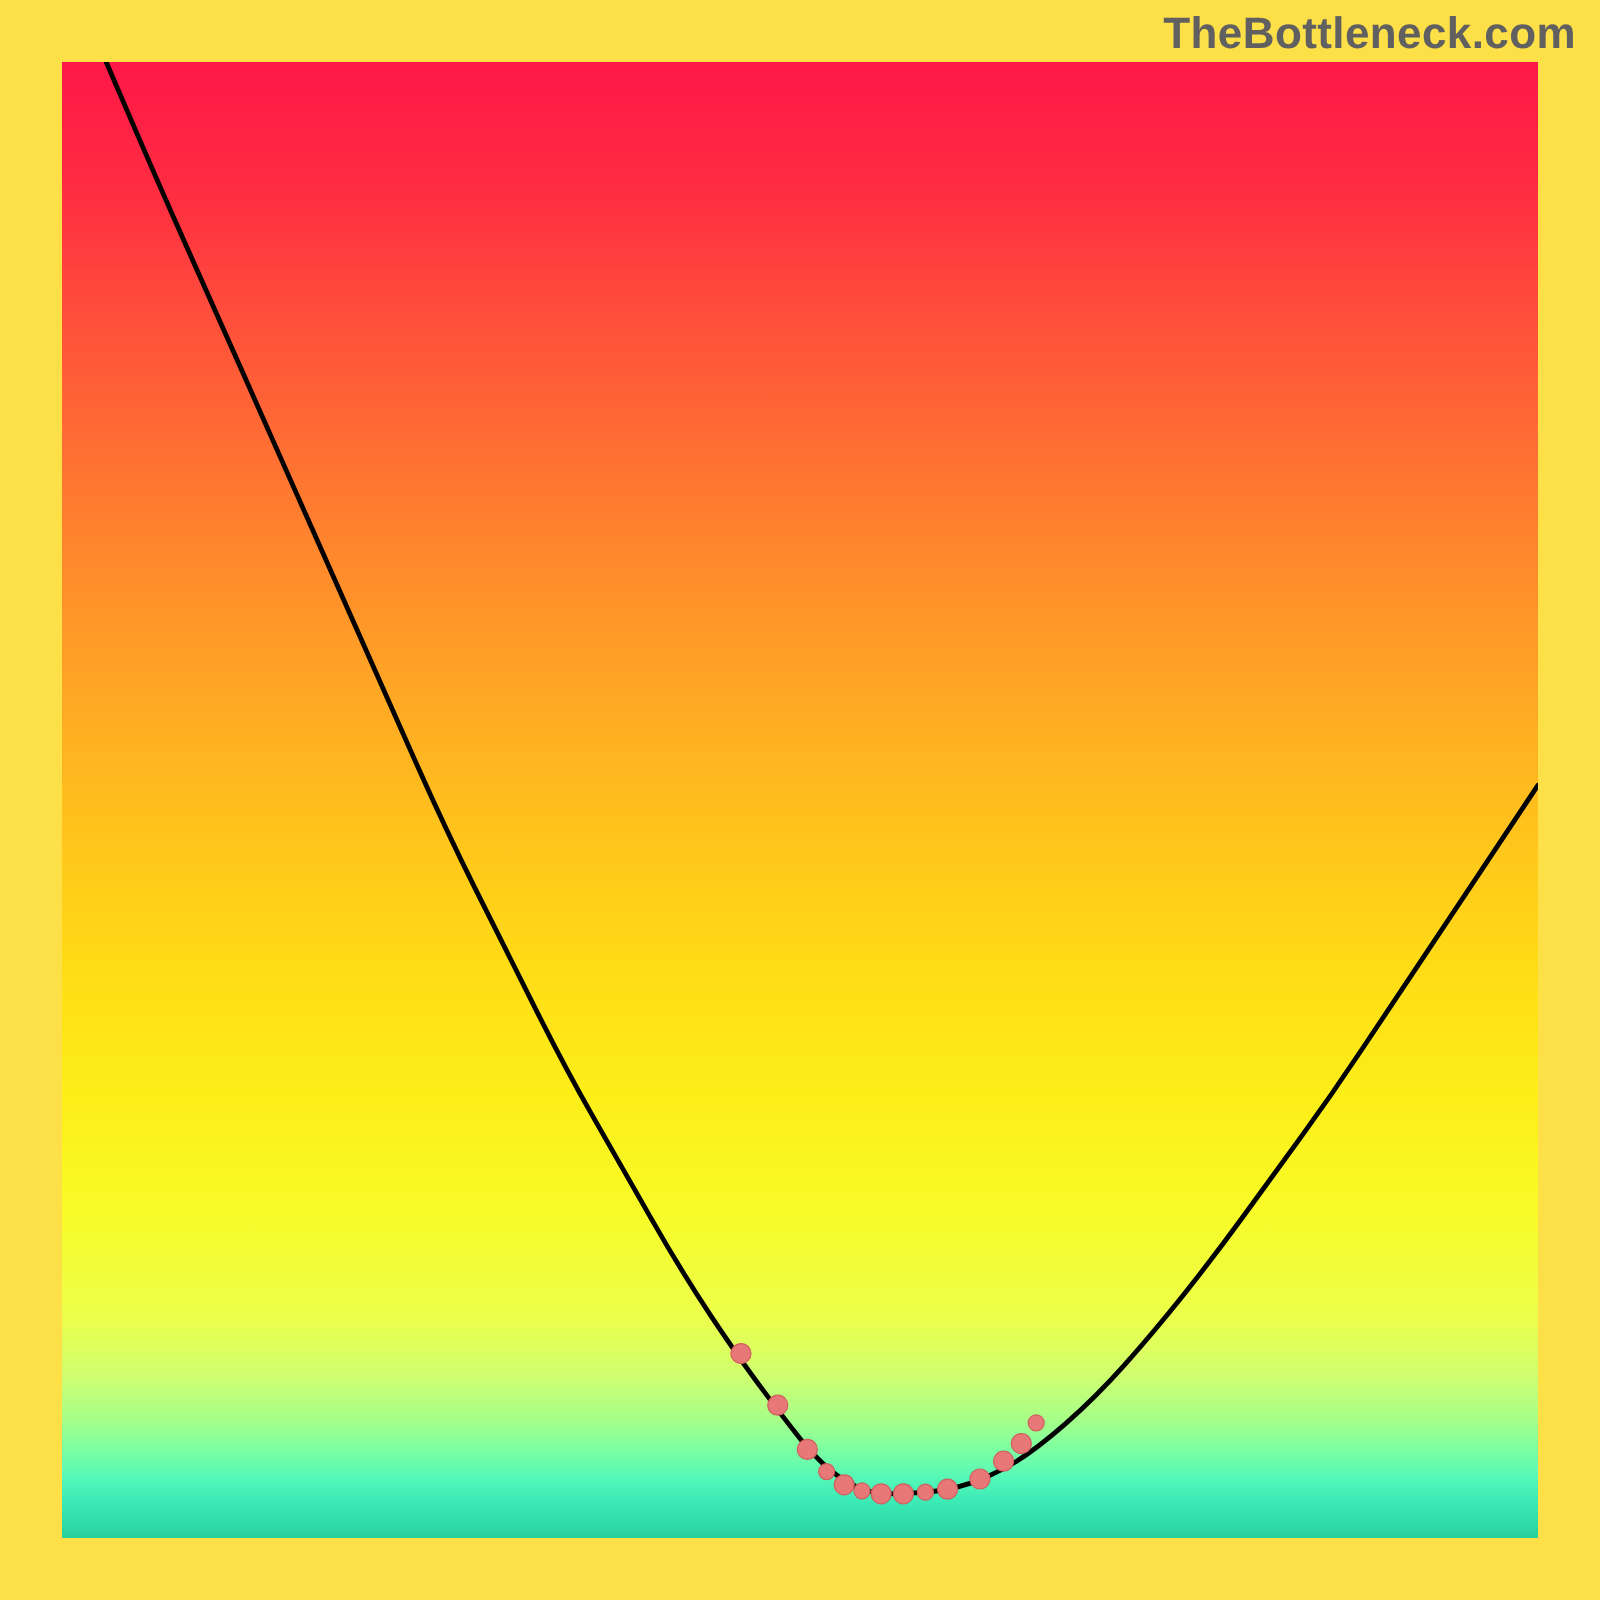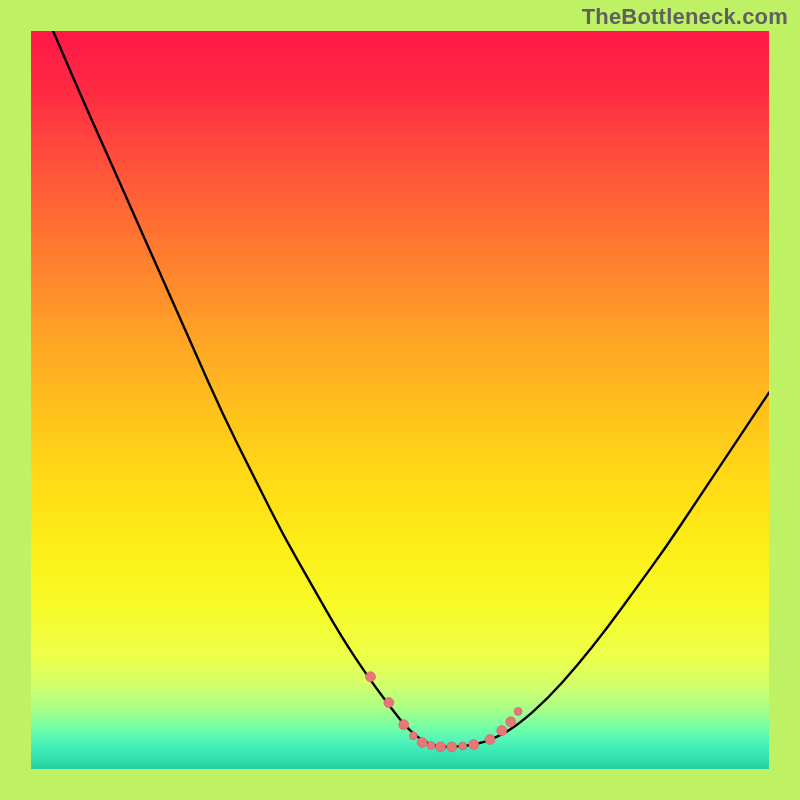--- a/index.html
+++ b/index.html
@@ -1,21 +1,21 @@
 <!DOCTYPE html>
 <html><head>
 <meta charset="utf-8">
 <style>
   * { margin: 0; padding: 0; box-sizing: border-box; }
   html, body { width: 800px; height: 800px; overflow: hidden; background: #000; }
   .frame {
     position: relative;
     width: 800px;
     height: 800px;
-    background: #bef264;
+    background: #fde047;
     padding-left: 44px;
   }
   .watermark {
     position: absolute;
     top: 4px;
     right: 12px;
     color: #606060;
     font-family: Arial, Helvetica, sans-serif;
     font-size: 22px;
     font-weight: 600;

